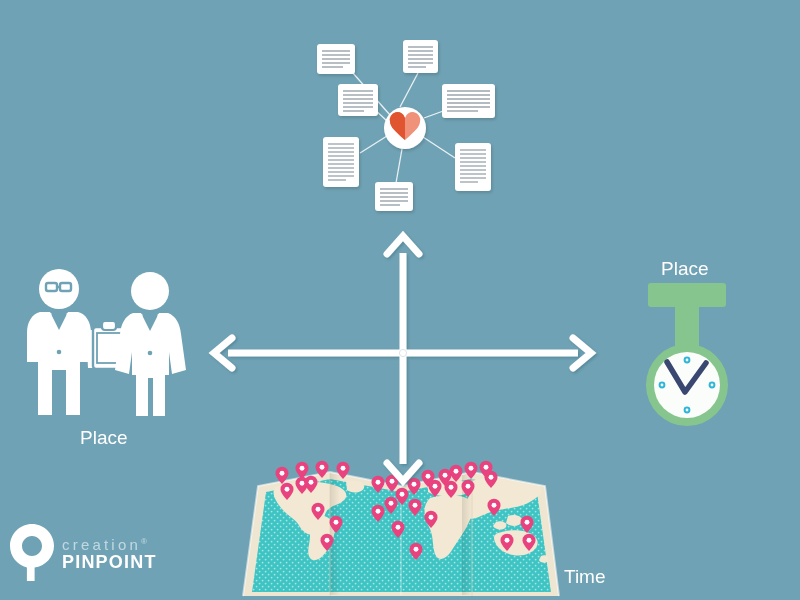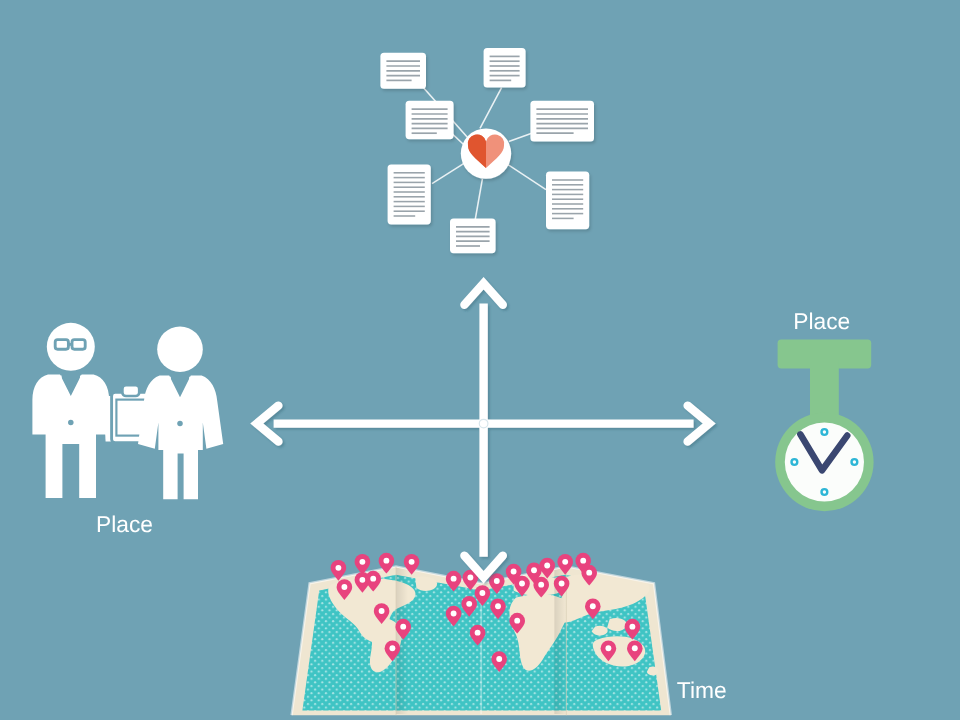--- a/index.html
+++ b/index.html
@@ -485,18 +485,30 @@
     </g>
     <g filter="url(#arrowShadow)" fill="none" stroke="#ffffff" stroke-width="7" stroke-linecap="round" stroke-linejoin="miter">
       <polyline points="387,254 403,236 419,254"></polyline>
       <polyline points="387,463 403,481 419,463"></polyline>
       <polyline points="232,338 214,353 232,368"></polyline>
       <polyline points="573,338 591,353 573,368"></polyline>
     </g>
     <circle cx="403" cy="353" r="3.6" fill="#ffffff" stroke="#d8e6ec" stroke-width="1"></circle>
   </svg>
 
+  <div id="logo-wrap">
+    <svg width="44" height="58" viewBox="0 0 44 58">
+      <path d="M22,0 C9.9,0 0,9.9 0,22 C0,32.4 7.2,41.1 16.9,43.4 L16.9,57
+               L24.6,57 L24.6,43.6 C35.2,42.3 44,33.1 44,22 C44,9.9 34.1,0 22,0 Z
+               M22,32 C16.5,32 12,27.5 12,22 C12,16.5 16.5,12 22,12
+               C27.5,12 32,16.5 32,22 C32,27.5 27.5,32 22,32 Z" fill="#ffffff"></path>
+    </svg>
+    <div id="logo-text">
+      <div id="logo-creation"><span>creation</span><span id="logo-reg">®</span></div>
+      <div id="logo-pinpoint">PINPOINT</div>
+    </div>
+  </div>
 
   <div class="axis-label" id="label-roles">Place</div>
   <div class="axis-label" id="label-time">Place</div>
   <div class="axis-label" id="label-place">Time</div>
 
 </div>
 
 </body></html>

